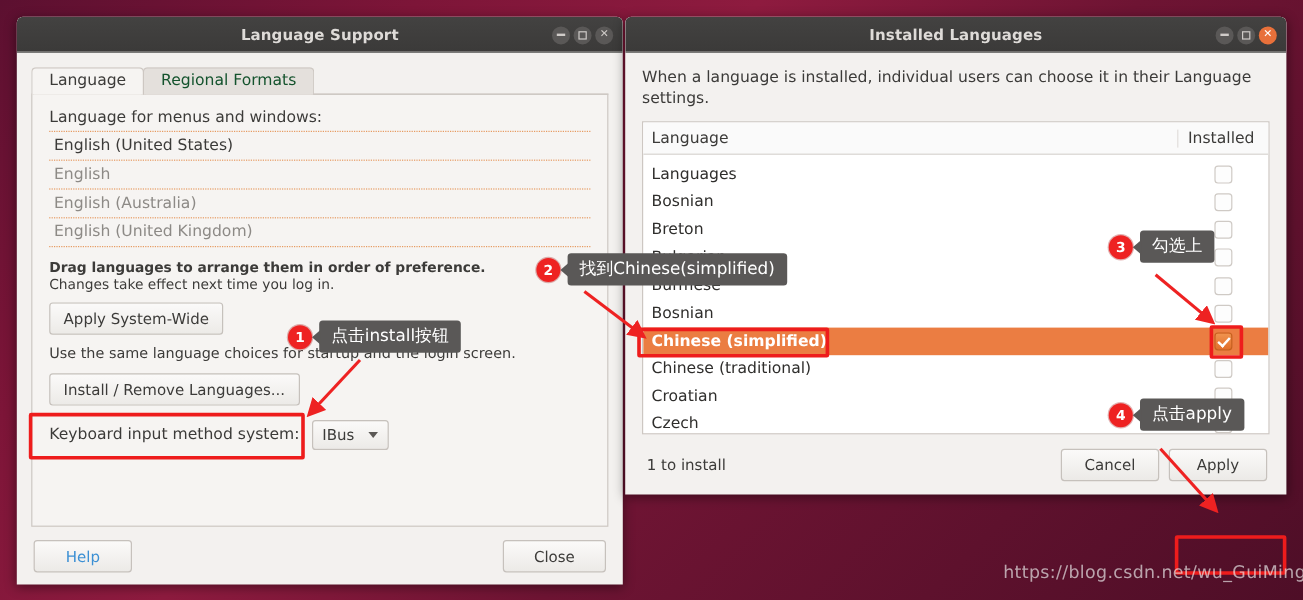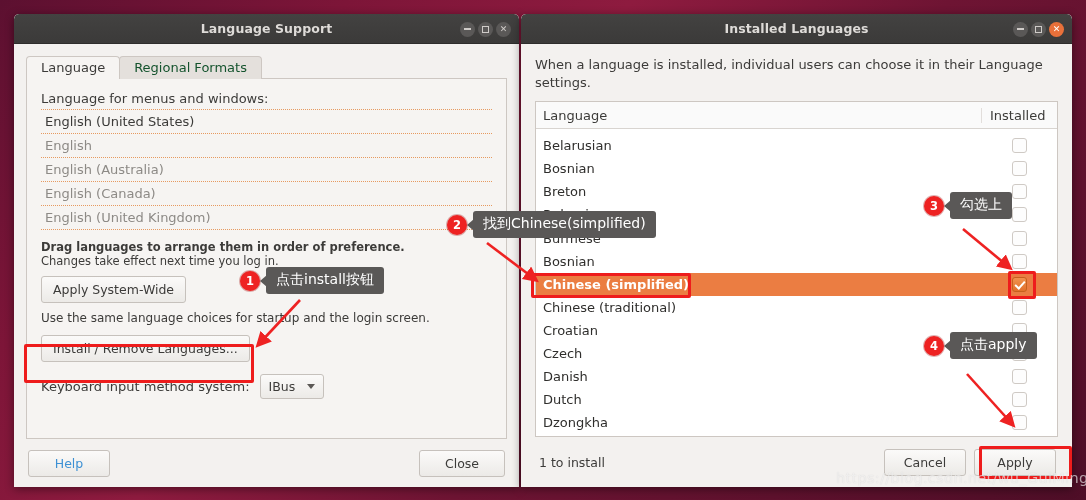--- a/index.html
+++ b/index.html
@@ -113,21 +113,21 @@
   .caret { width:0;height:0;border-left:4.5px solid transparent;border-right:4.5px solid transparent;border-top:5px solid #5b5855; }
 
   .lw-footer {
     height: 48px; display: flex; align-items: center;
     justify-content: space-between; padding: 0 2px;
   }
   .btn-help { color: #3c90d4; min-width: 82px; text-align: center; }
   .btn-close { min-width: 86px; text-align: center; }
 
   
-  #win-right { left: 521px; top: 14px; width: 551px; height: 473px; background:#f3f1ef;}
+  #win-right { left: 521px; top: 14px; width: 551px; height: 398px; background:#f3f1ef;}
   .rw-body { height: calc(100% - 30px); padding: 12px 14px 0 14px; display:flex; flex-direction: column;}
   .rw-desc { font-size: 13px; color: #3c3b39; line-height: 1.35; margin-bottom: 10px; }
 
   .tree {
     border: 1px solid #cdc7c2;
     background: #fff;
     flex: 1;
     display: flex; flex-direction: column;
     overflow: hidden;
   }
@@ -254,21 +254,20 @@
       <div class="tab-rest"></div>
     </div>
 
     <div class="tab-panel">
       <div class="field-label">Language for menus and windows:</div>
 
       <div class="lang-list">
         <div class="lang-row">English (United States)</div>
         <div class="lang-row">English</div>
         <div class="lang-row">English (Australia)</div>
-        <div class="lang-row">English (Canada)</div>
         <div class="lang-row">English (United Kingdom)</div>
       </div>
 
       <div class="hint-bold">Drag languages to arrange them in order of preference.</div>
       <div class="hint">Changes take effect next time you log in.</div>
 
       <div>
         <span class="btn">Apply System-Wide</span>
       </div>
 
@@ -317,21 +316,21 @@
       <div class="tree-head">
         <div class="th-lang">Language</div>
         <div class="th-inst">Installed</div>
       </div>
       <div class="tree-body" id="tree-rows">
           <div class="trow clip">
             <div class="name"></div>
             <div class="cbcell"></div>
           </div>
           <div class="trow">
-            <div class="name">Belarusian</div>
+            <div class="name">Languages</div>
             <div class="cbcell">
               <div class="cb"></div>
             </div>
           </div>
           <div class="trow">
             <div class="name">Bosnian</div>
             <div class="cbcell">
               <div class="cb"></div>
             </div>
           </div>

